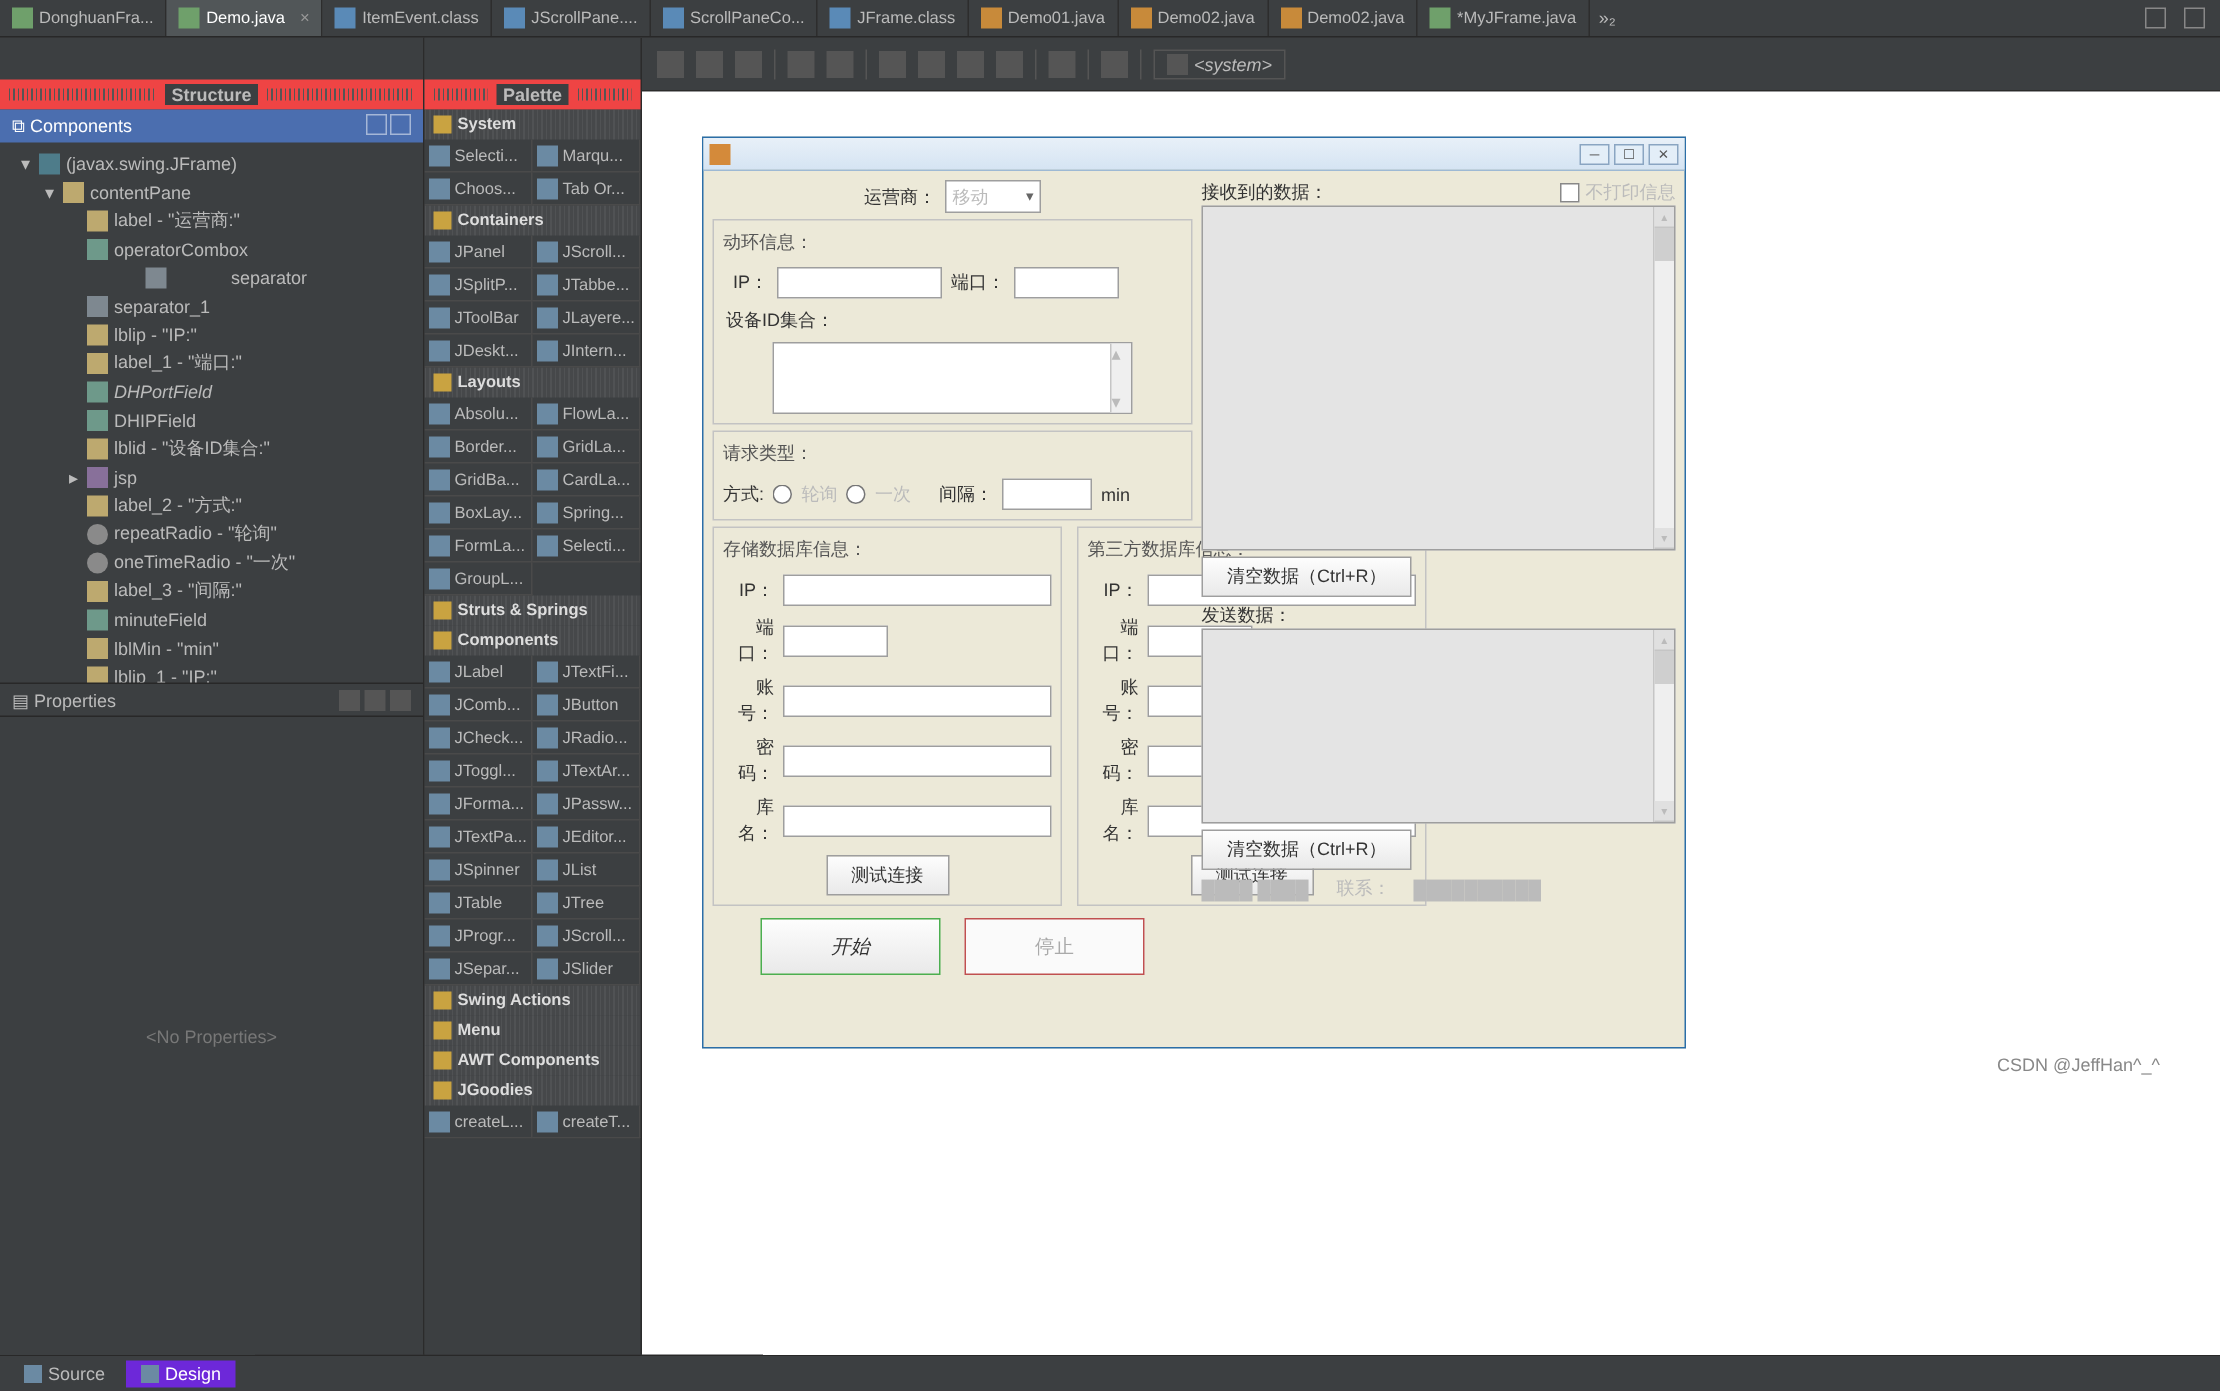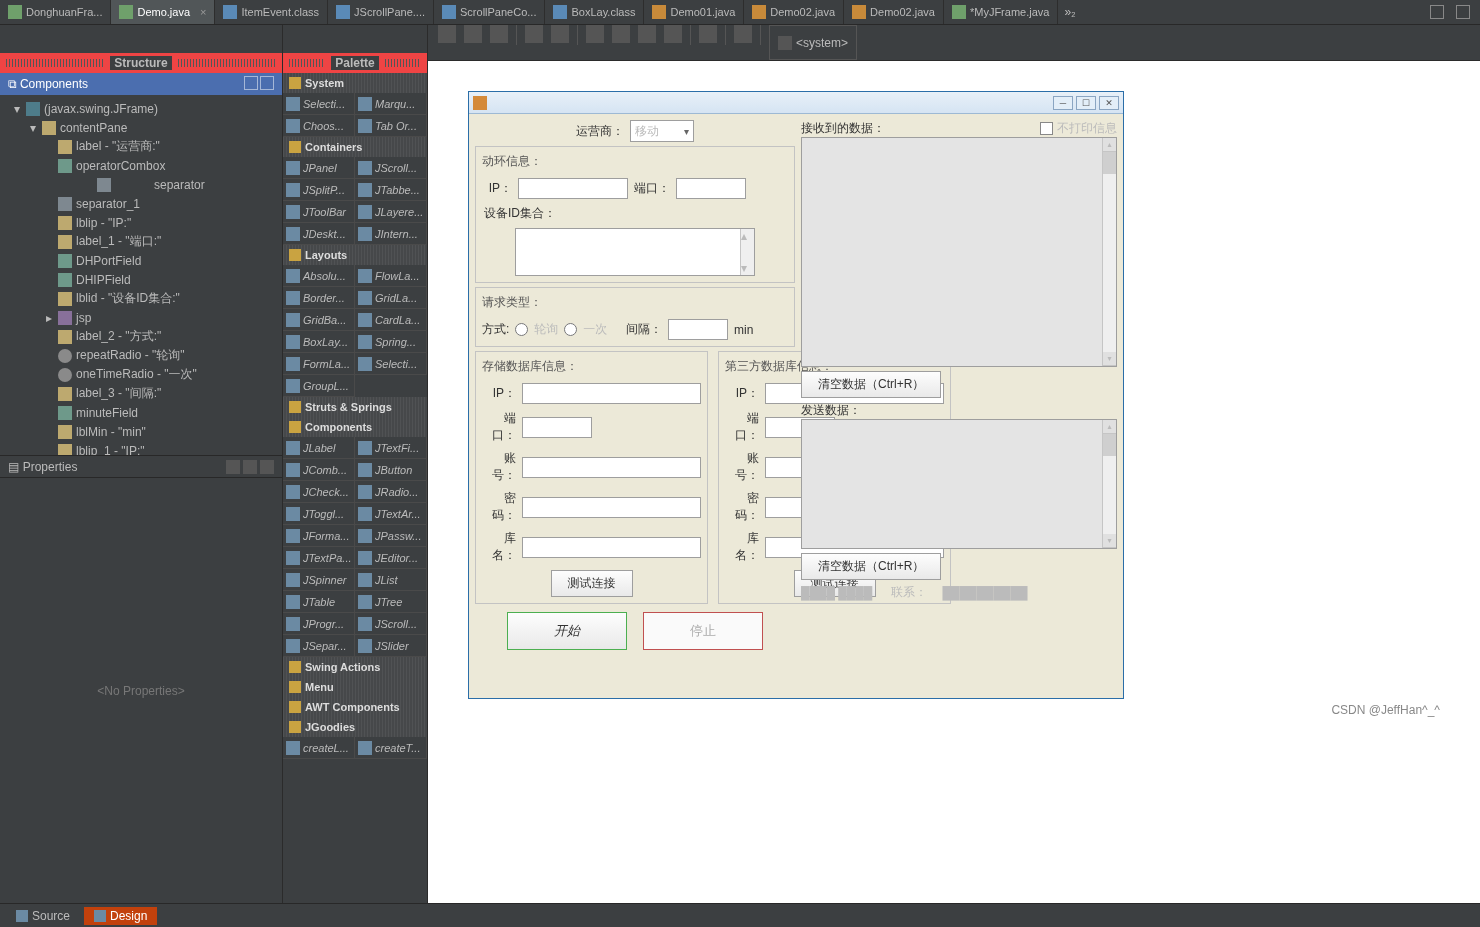--- a/index.html
+++ b/index.html
@@ -38,28 +38,28 @@
     .props-hdr { height:22px; background:#3c3f41; display:flex; align-items:center; padding:0 8px; color:#bbb; border-bottom:1px solid #282828;}
     .props-hdr .spacer{flex:1;}
     .props-hdr .ic2 { width:14px;height:14px;display:inline-block;background:#555;margin-left:3px;}
     .props-body { flex:1; background:#3c3f41; display:flex; align-items:center; justify-content:center; color:#777;}
 
     
     .palette { width: 145px; background:#3c3f41; border-right:1px solid #2b2b2b; display:flex; flex-direction:column;}
     .pal-scroll { overflow-y:auto;}
     .pal-cat { background: repeating-linear-gradient(90deg,#505254 0,#505254 1px,#46484a 1px,#46484a 3px); height:20px; display:flex; align-items:center; padding:0 6px; font-weight:bold; font-size:11px; color:#ddd;}
     .pal-cat .fld{width:12px;height:12px;background:#c9a341;display:inline-block;margin-right:4px;}
-    .pal-row { display:flex;font-style:italic; }
+    .pal-row { display:flex; }
     .pal-item { width:72px; height:22px; display:flex; align-items:center; gap:3px; padding:0 3px; border:1px solid #4a4a4a; border-left:none; border-top:none; font-size:11px; overflow:hidden; white-space:nowrap; cursor:pointer;}
     .pal-item:first-child{border-left:none;}
     .pal-item .pi{width:14px;height:14px;display:inline-block;background:#6b8aa3;flex-shrink:0;}
 
     
     .editor { flex:1; display:flex; flex-direction:column;}
-    .editor-toolbar { height:36px; background:#3c3f41; border-bottom:1px solid #2b2b2b; display:flex; gap:8px; padding:0 10px;}
+    .editor-toolbar { height:36px; background:#3c3f41; border-bottom:1px solid #2b2b2b; display:flex; align-items:center; gap:8px; padding:0 10px;font-style:italic;}
     .editor-toolbar .tb2 { width:18px;height:18px;background:#555;display:inline-block;}
     .editor-toolbar .sep2 { width:1px;height:20px;background:#555;}
     .editor-toolbar .sysbtn { padding:2px 8px; border:1px solid #555; color:#bbb; display:flex; align-items:center; gap:4px;}
     .canvas { flex:1; background:#fff; padding:30px 40px; overflow:auto;}
 
     
     .swing { width:656px; height:608px; border:1px solid #2b6ea8; background:#ece9d8; display:flex; flex-direction:column;}
     .sw-title { height:22px; background:linear-gradient(#e8f0f8,#d5e4f3); display:flex; align-items:center; padding:0 4px; border-bottom:1px solid #9db9d4;}
     .sw-title .jic{width:14px;height:14px;background:#d48a3a;margin-right:4px;}
     .sw-title .spacer{flex:1;}
@@ -90,21 +90,21 @@
     .dbcol{flex:1;border:1px solid #c3c3c3;padding:6px;display:flex;flex-direction:column;gap:6px;}
     .dbcol .row .lbl{width:34px;}
     .dbcol .field{flex:1;}
     .bigbtns{display:flex;gap:16px;justify-content:center;margin-top:4px;}
     .bigbtn{width:120px;height:38px;display:flex;align-items:center;justify-content:center;font-size:13px;}
 
     .watermark{color:#888;font-size:12px;text-align:right;margin-top:4px;}
 
     .bottom { height:24px; background:#3c3f41; border-top:1px solid #282828; display:flex; align-items:center; padding:0 6px; gap:4px;}
     .bottom .btab { padding:2px 10px; display:flex; align-items:center; gap:4px; cursor:pointer;}
-    .bottom .btab.active{background:#c2410c;color:#fff;}
+    .bottom .btab.active{background:#6d28d9;color:#fff;}
     .bottom .sq{width:12px;height:12px;background:#6b8aa3;display:inline-block;}
 
     ::-webkit-scrollbar{width:10px;height:10px;}
     ::-webkit-scrollbar-thumb{background:#5c5c5c;}
     ::-webkit-scrollbar-track{background:#3a3a3a;}
   </style>
 </head>
 <body>
 
 <div class="tabbar">
@@ -124,21 +124,21 @@
     <div class="tab">
       <span class="ficon" style="background:#5a8ab7"></span>
       <span>JScrollPane....</span>
     </div>
     <div class="tab">
       <span class="ficon" style="background:#5a8ab7"></span>
       <span>ScrollPaneCo...</span>
     </div>
     <div class="tab">
       <span class="ficon" style="background:#5a8ab7"></span>
-      <span>BoxLay.class</span>
+      <span>JFrame.class</span>
     </div>
     <div class="tab">
       <span class="ficon" style="background:#c88a3a"></span>
       <span>Demo01.java</span>
     </div>
     <div class="tab">
       <span class="ficon" style="background:#c88a3a"></span>
       <span>Demo02.java</span>
     </div>
     <div class="tab">
@@ -204,21 +204,21 @@
         <div class="node" style="padding-left: 44px;">
           <span class="tw"></span>
           <span class="ic panel"></span>
           <span>lblip - "IP:"</span>
         </div>
         <div class="node" style="padding-left: 44px;">
           <span class="tw"></span>
           <span class="ic panel"></span>
           <span>label_1 - "端口:"</span>
         </div>
-        <div class="node" style="padding-left: 44px;">
+        <div class="node" style="padding-left: 44px; font-style: italic;">
           <span class="tw"></span>
           <span class="ic txt"></span>
           <span>DHPortField</span>
         </div>
         <div class="node" style="padding-left: 44px;">
           <span class="tw"></span>
           <span class="ic txt"></span>
           <span>DHIPField</span>
         </div>
         <div class="node" style="padding-left: 44px;">

